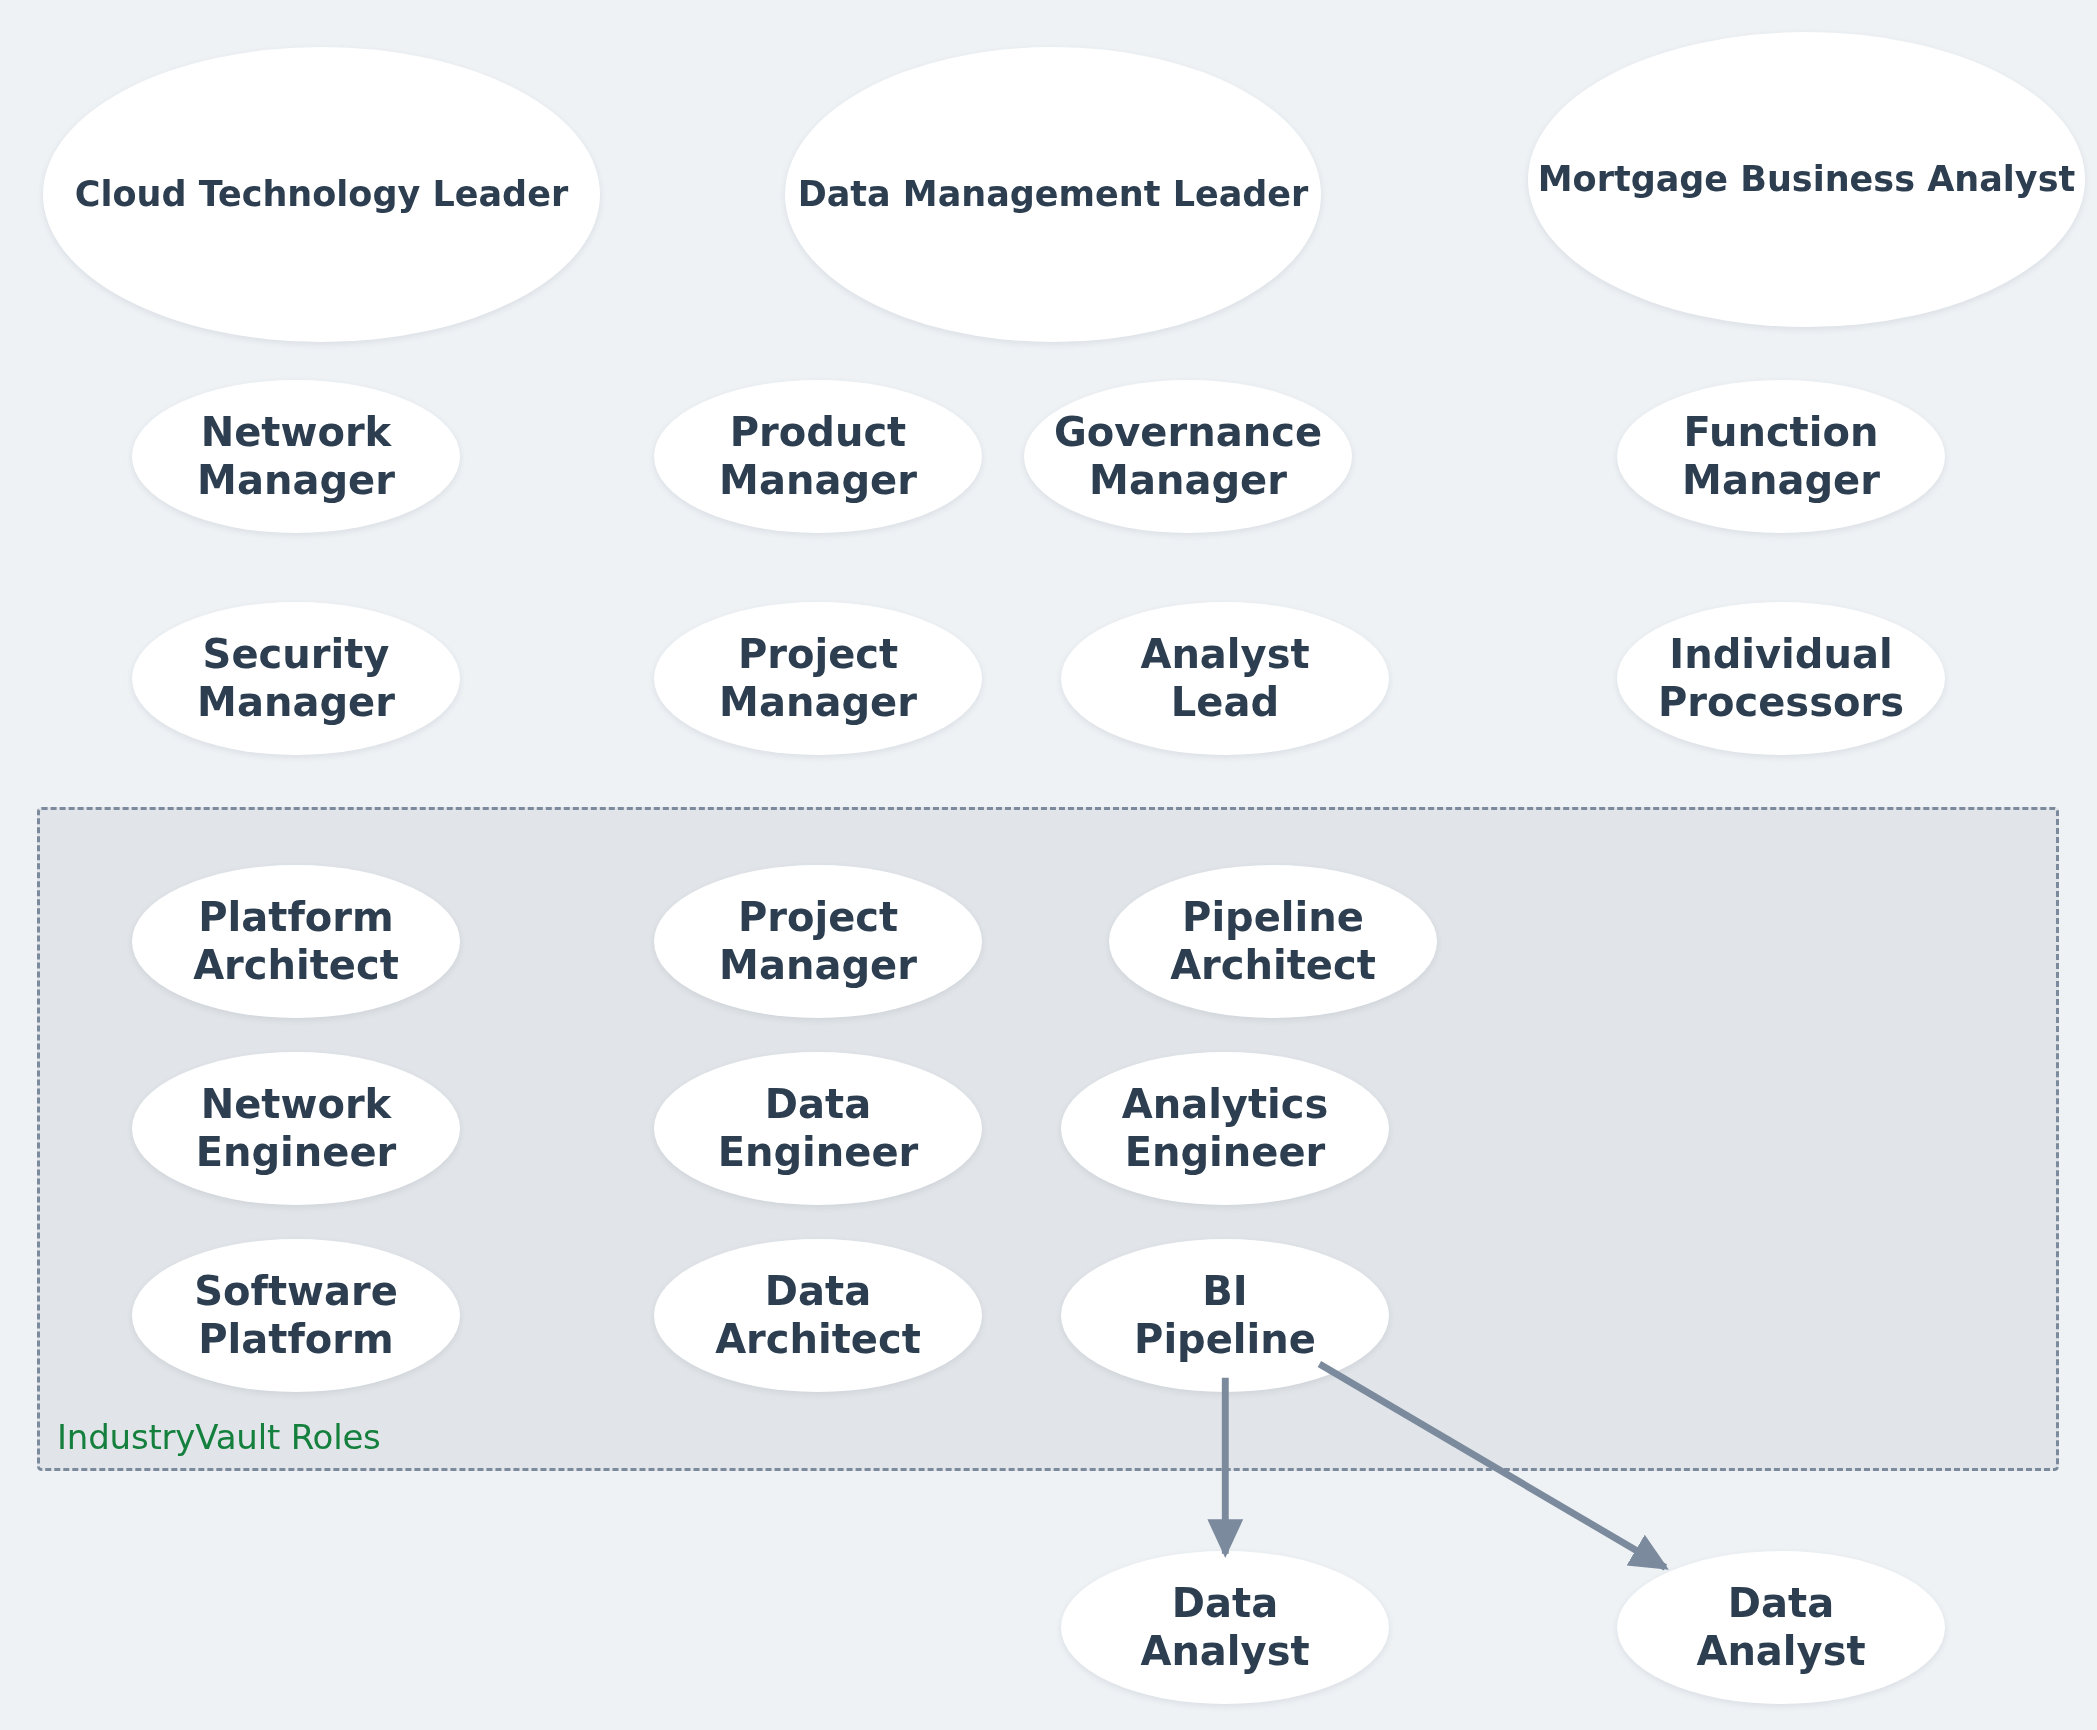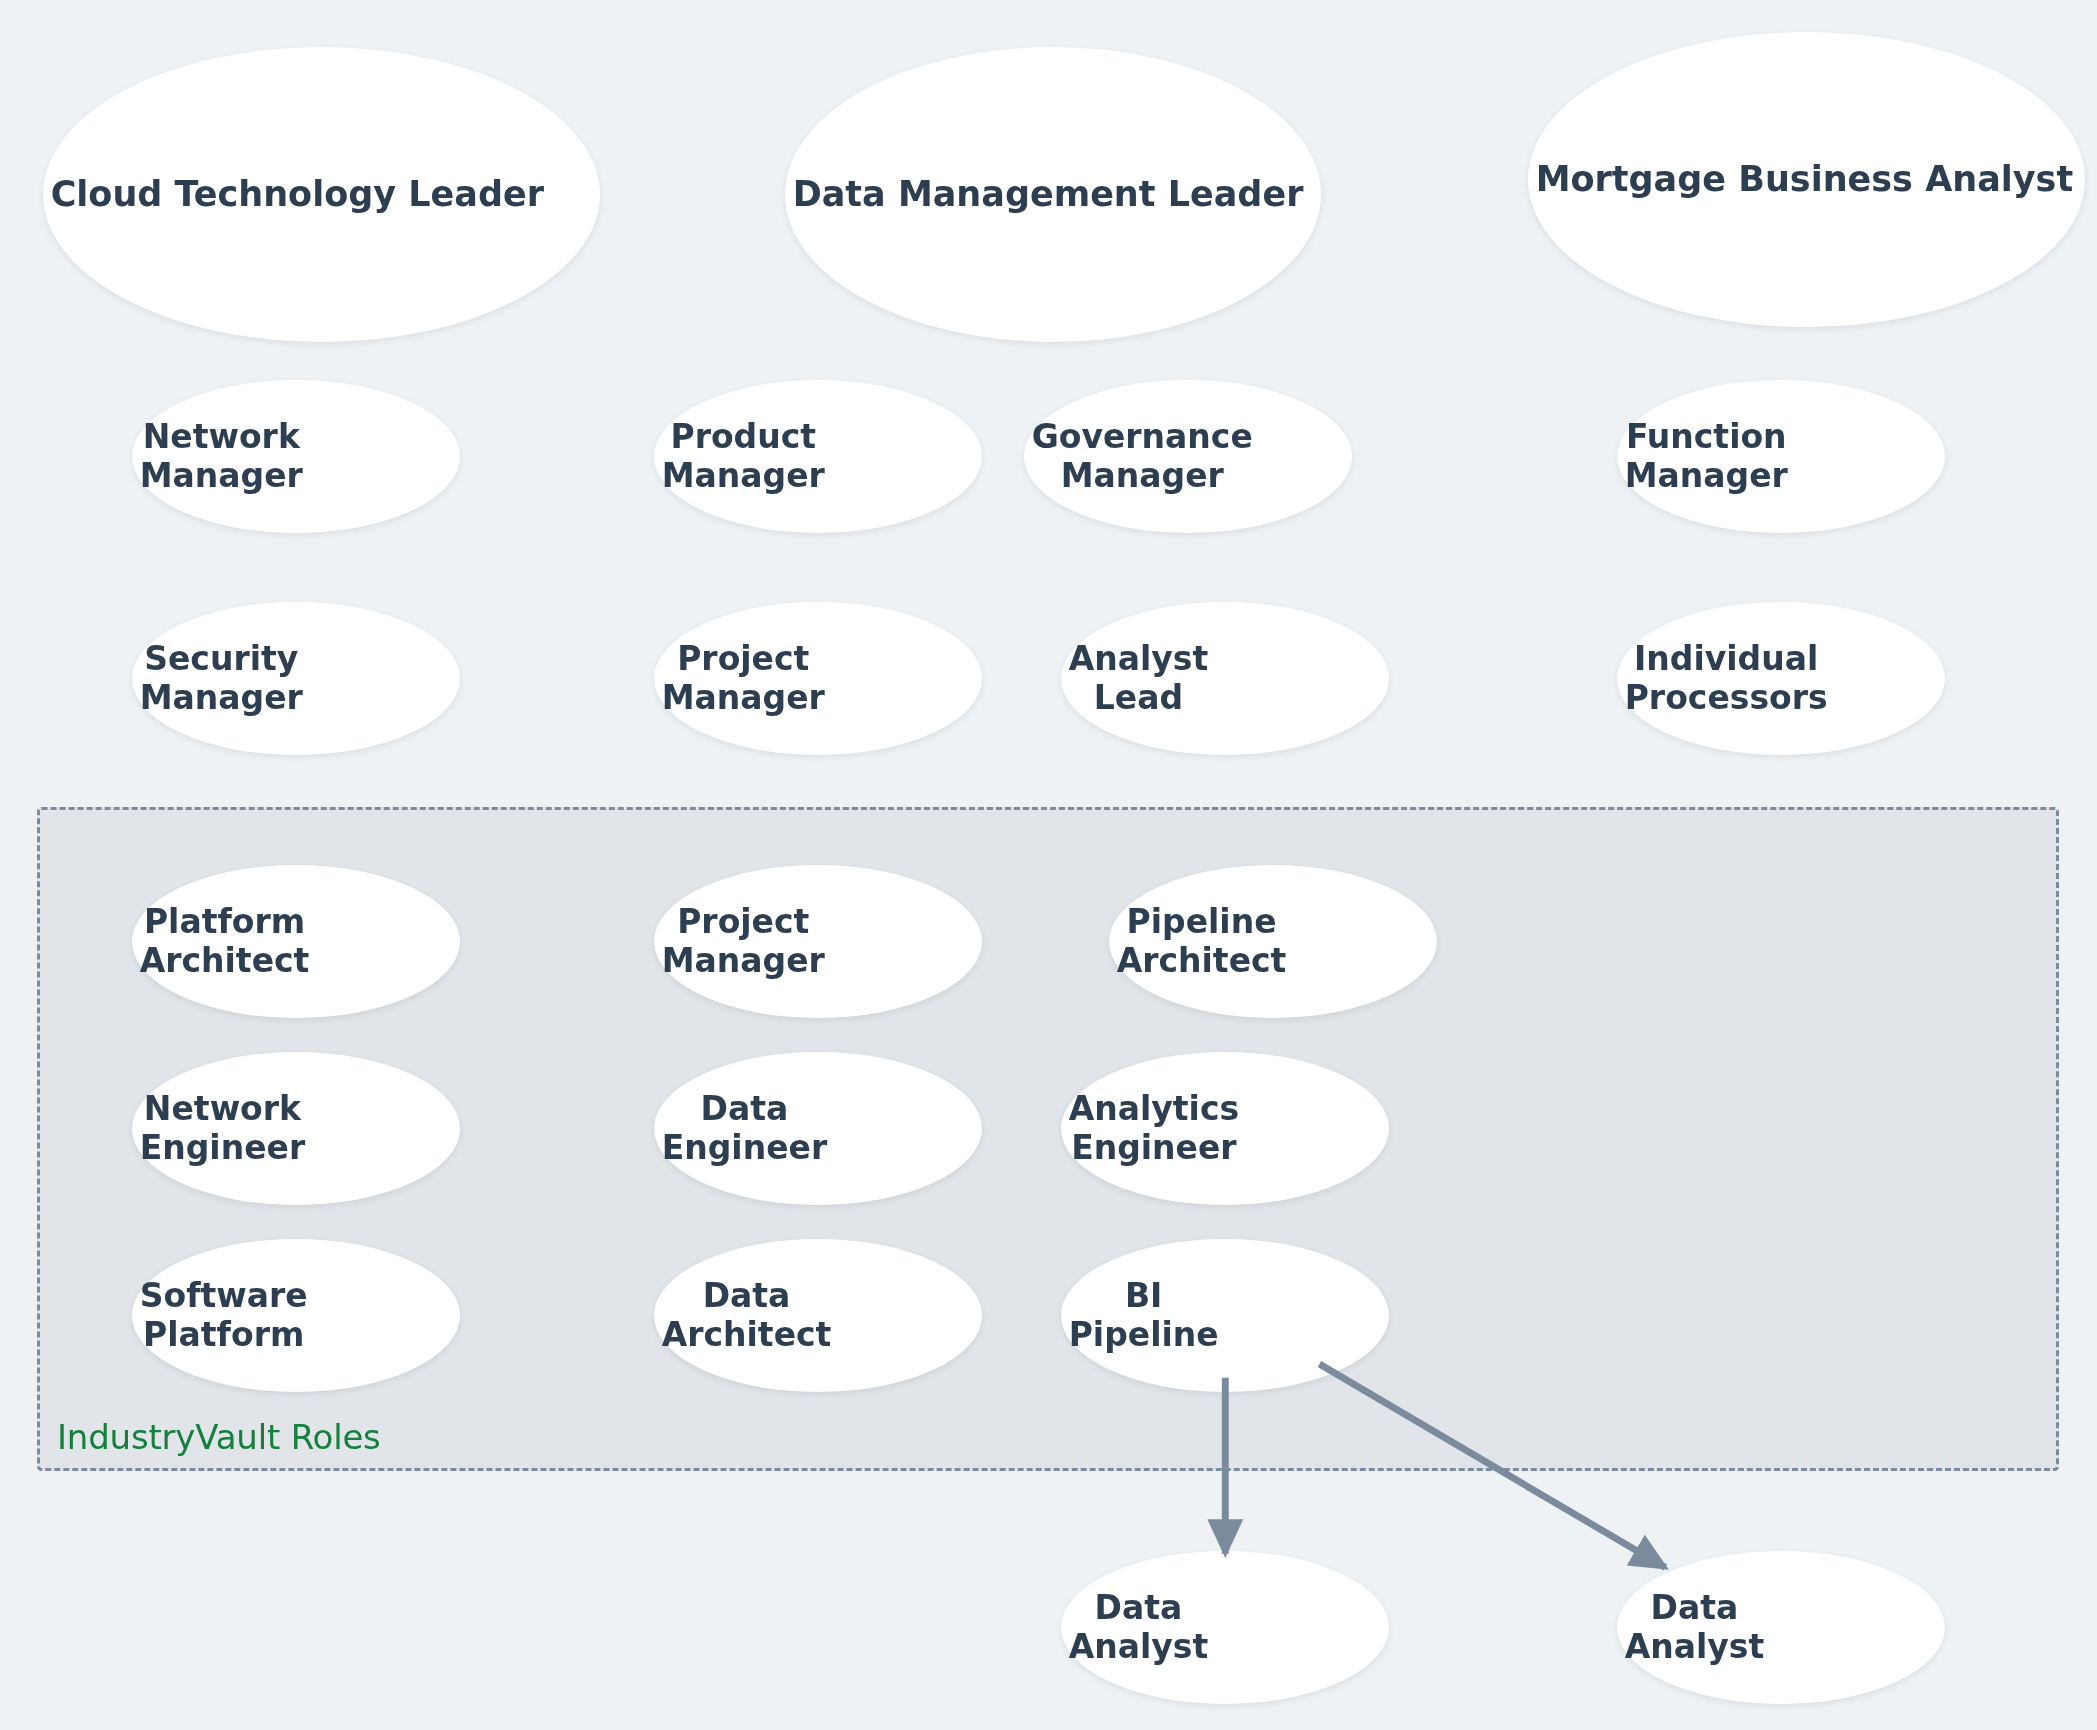--- a/index.html
+++ b/index.html
@@ -40,33 +40,34 @@
   }
   
   .node {
     position: absolute;
     box-sizing: border-box;
     background: #ffffff;
     border-radius: 50%;
     box-shadow: 0 2.3px 6.9px rgba(45, 62, 80, 0.10);
     display: flex;
     align-items: center;
+    justify-content: center;
     text-align: center;
     color: #2c3e50;
     font-weight: 700;
     line-height: 1.18;
     user-select: none;
   }
   .node .lbl {
     display: block;
     padding: 0 7.7px;
     white-space: pre-line;
   }
   .node.big   { font-size: 35px; }
-  .node.small { font-size: 33px; }
+  .node.small { font-size: 40px; }
 
   
   #edges {
     position: absolute;
     left: 0; top: 0;
     width: 2097px;
     height: 1730px;
     pointer-events: none;
   }
 </style>

